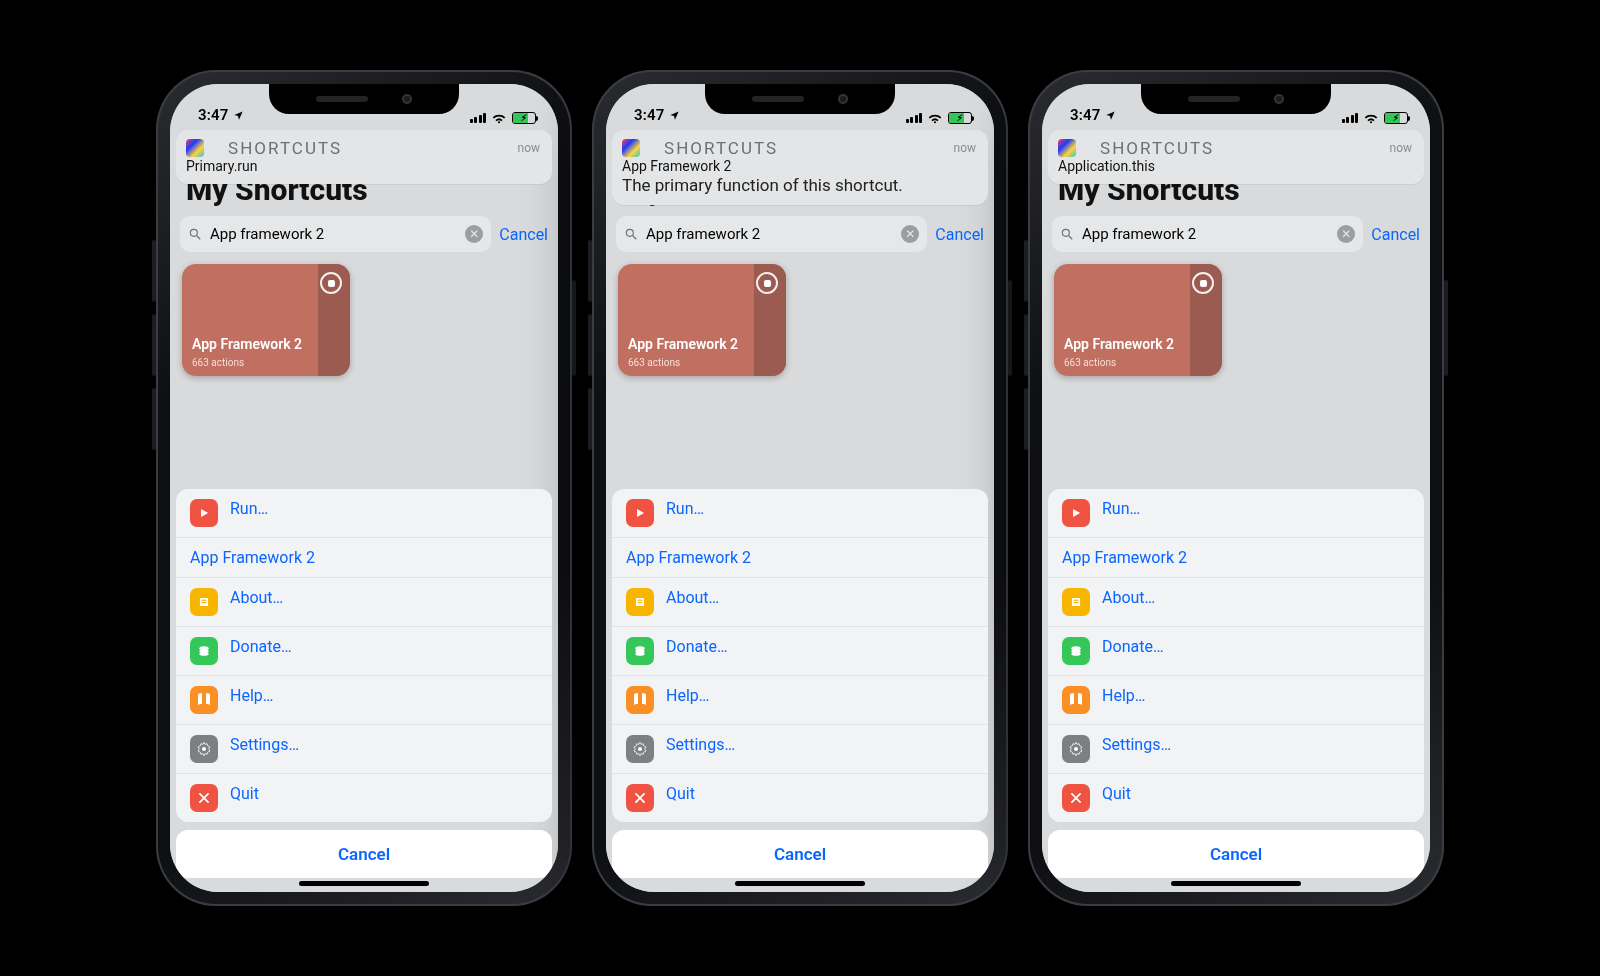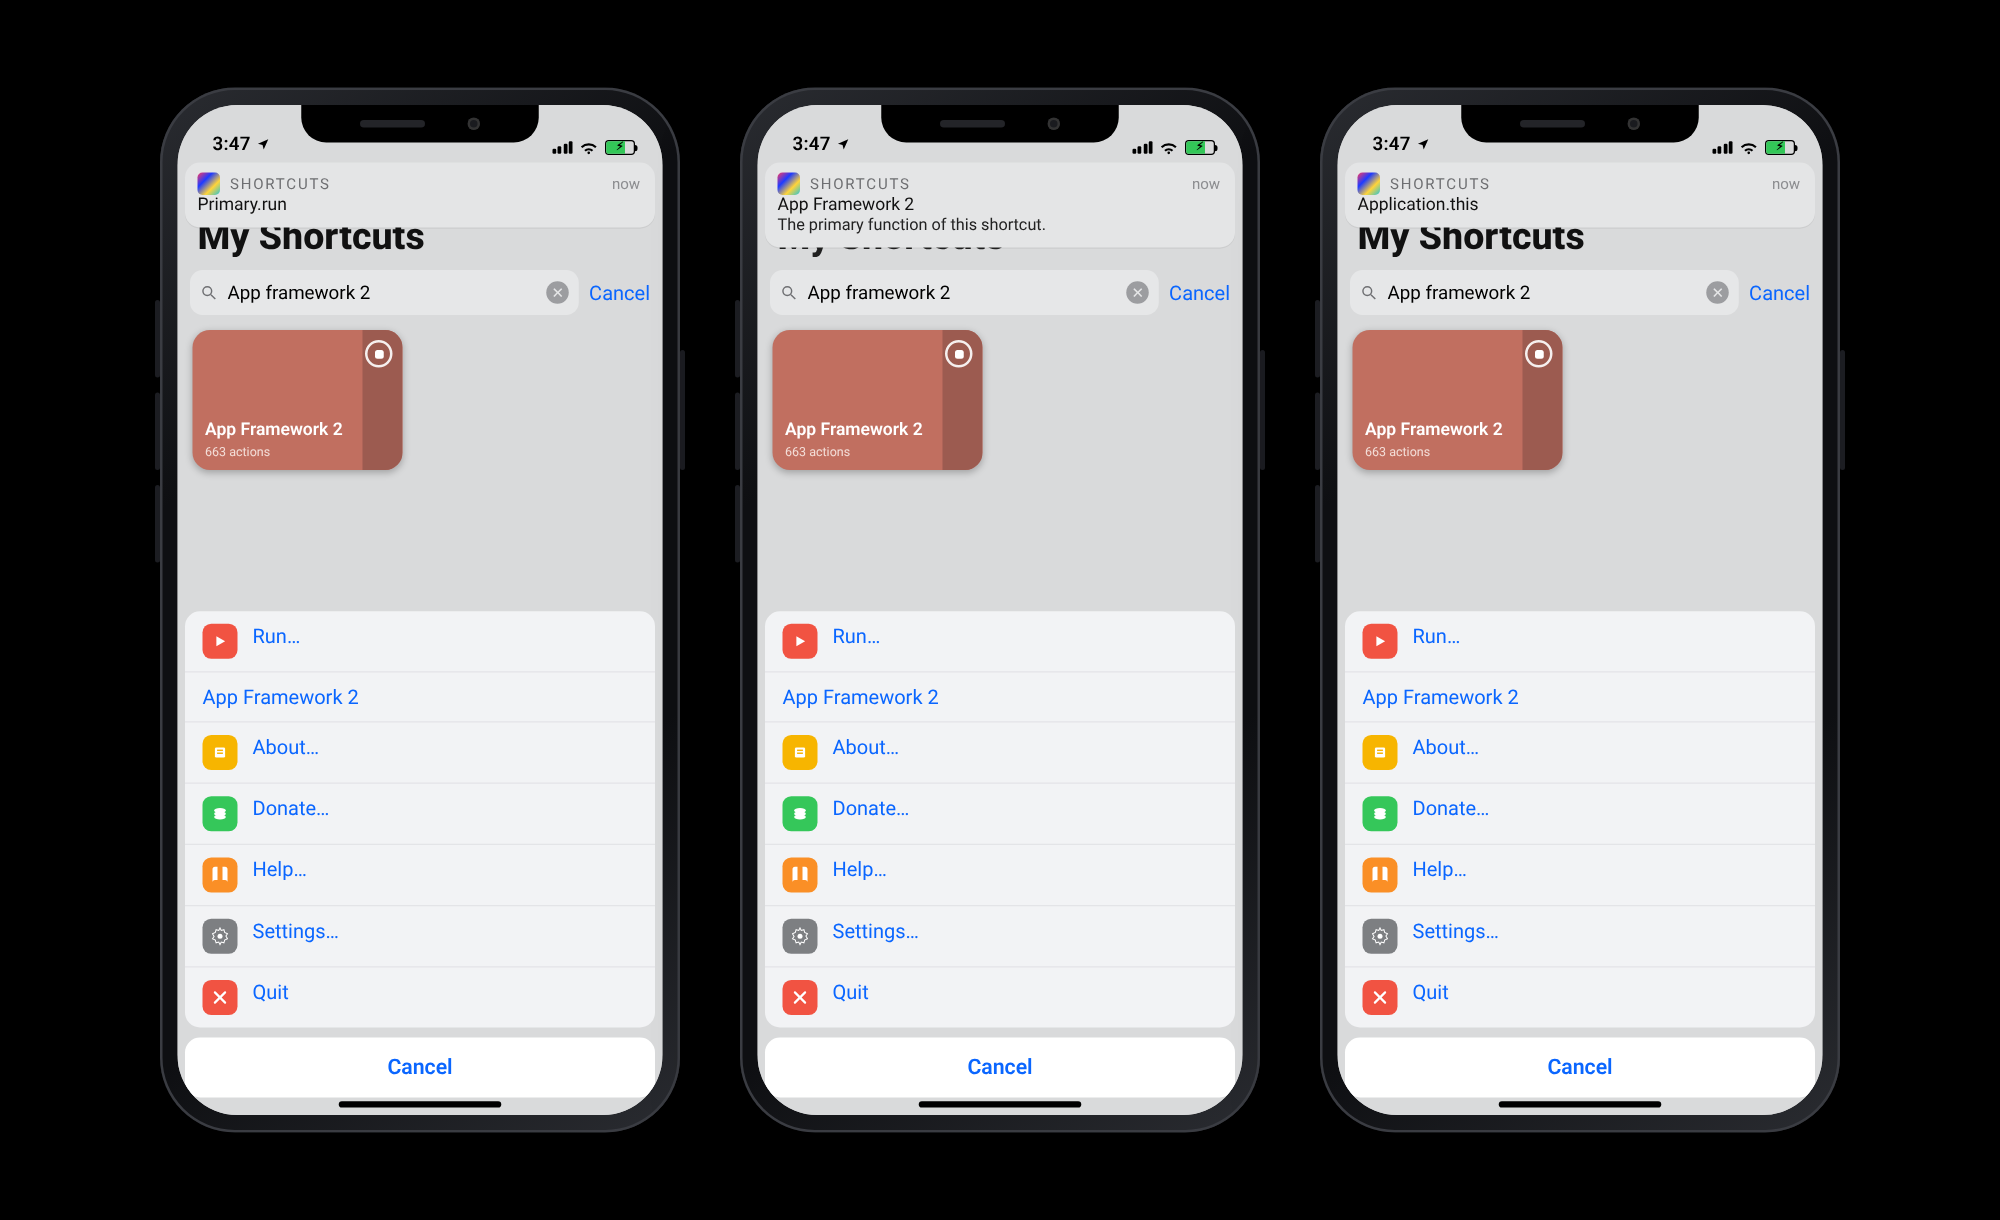--- a/index.html
+++ b/index.html
@@ -27,21 +27,21 @@
   html,body{margin:0;padding:0;}
   body{
     width:1600px;height:976px;
     background:var(--page-bg);
     font-family:var(--font);
     -webkit-font-smoothing:antialiased;
   }
   .stage{
     width:1600px;height:976px;
     display:flex;align-items:center;justify-content:center;
-    gap:48px;
+    gap:20px;
     padding:18px 20px;
   }
 
   
   .phone{
     width:416px;height:836px;
     background:linear-gradient(145deg,var(--phone-gloss),var(--phone-body) 30%,var(--phone-body) 70%,var(--phone-gloss));
     border-radius:60px;
     padding:14px;
     position:relative;
@@ -124,24 +124,24 @@
   .underlay{position:absolute;inset:0;background:var(--screen-bg);}
 
   
   .notif{
     position:absolute;left:6px;right:6px;top:46px;z-index:15;
     background:var(--notif-bg);border-radius:12px;padding:8px 12px 10px 10px;
     box-shadow:0 1px 0 rgba(0,0,0,.06);
   }
   .notif-head{display:flex;align-items:center;gap:8px;}
   .notif-icon{width:18px;height:18px;border-radius:4px;background:linear-gradient(135deg,#ff3b62,#1f3bff,#ffd43b,#29c4d6);}
-  .notif-app{font-size:12px;letter-spacing:.12em;color:#6e6f72;}
+  .notif-app{font-size:17px;letter-spacing:.12em;color:#6e6f72;margin-left:16px;}
   .notif-when{margin-left:auto;font-size:12px;color:#8c8d90;}
   .notif-title{font-size:14px;font-weight:400;color:#111;margin-top:0;}
-  .notif-body{font-size:13px;color:#222;margin-top:1px;}
+  .notif-body{font-size:17px;color:#222;margin-top:1px;}
 
   
   .sheet{
     position:absolute;left:6px;right:6px;bottom:14px;z-index:10;
   }
   .sheet-list{
     background:var(--sheet-bg);border-radius:12px;overflow:hidden;margin-bottom:8px;
   }
   .sheet-row{
     display:flex;align-items:flex-start;gap:12px;padding:10px 14px;border-top:1px solid var(--sep);

